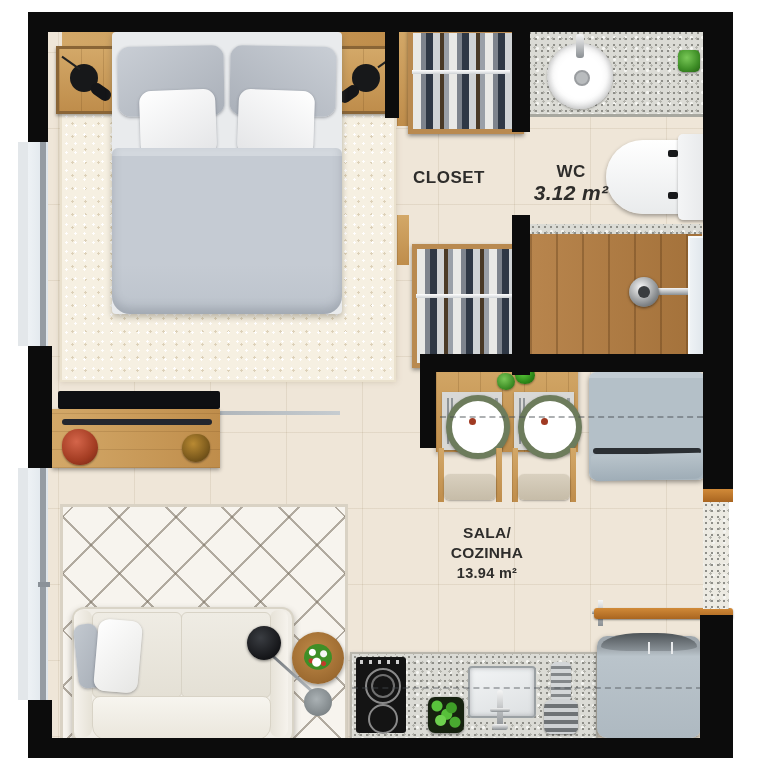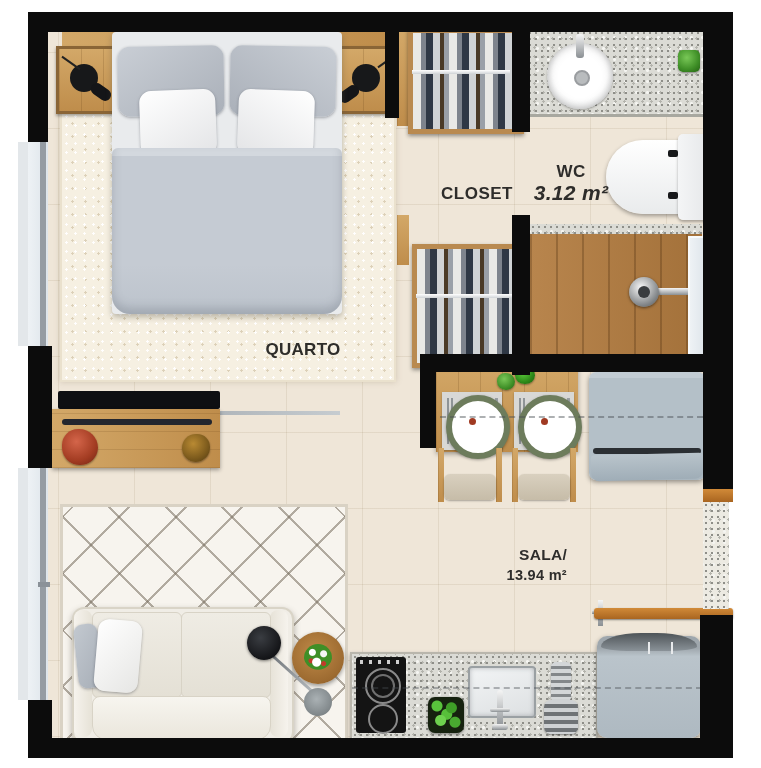--- a/index.html
+++ b/index.html
@@ -70,32 +70,31 @@
   <div class="abs" style="left:338px;top:88px;width:22px;height:12px;background:#141518;border-radius:6px;transform:rotate(-35deg);"></div>
 
   <div class="abs" style="left:112px;top:32px;width:230px;height:282px;background:#e9ebed;border-radius:4px;box-shadow:0 3px 6px rgba(90,85,70,.4);"></div>
   <div class="abs pillow" style="left:118px;top:46px;width:106px;height:70px;background:linear-gradient(145deg,#c9ced5,#aab0b9);border-radius:12px;transform:rotate(-1deg);"></div>
   <div class="abs pillow" style="left:230px;top:46px;width:106px;height:70px;background:linear-gradient(215deg,#c9ced5,#aab0b9);border-radius:12px;transform:rotate(1deg);"></div>
   <div class="abs pillow" style="left:140px;top:90px;width:76px;height:66px;background:linear-gradient(150deg,#ffffff,#e3e4e6);border-radius:12px;transform:rotate(-2deg);"></div>
   <div class="abs pillow" style="left:238px;top:90px;width:76px;height:66px;background:linear-gradient(210deg,#ffffff,#e3e4e6);border-radius:12px;transform:rotate(2deg);"></div>
   <div class="abs" style="left:112px;top:148px;width:230px;height:166px;background:linear-gradient(180deg,#d3d8de 0 8px,#c5cbd3 8px 70%,#bcc3cc);border-radius:6px 6px 18px 18px;box-shadow:inset 0 -6px 10px rgba(80,88,100,.25);"></div>
 
   <div class="abs label" style="left:223px;top:340px;width:160px;font-size:17px;">
-    <div>QUARTO</div>
   </div>
 
   <div class="abs wood" style="left:397px;top:30px;width:12px;height:96px;"></div>
   <div class="abs wardrobe clothes" style="left:408px;top:28px;width:106px;height:96px;"></div>
   <div class="abs rail" style="left:412px;top:70px;width:98px;height:4px;"></div>
 
   <div class="abs wood" style="left:397px;top:215px;width:12px;height:50px;"></div>
   <div class="abs wardrobe clothes" style="left:412px;top:244px;width:108px;height:114px;"></div>
   <div class="abs rail" style="left:416px;top:294px;width:100px;height:4px;"></div>
 
-  <div class="abs label" style="left:416px;top:168px;width:122px;font-size:17px;letter-spacing:.5px;margin-top:16px;">
+  <div class="abs label" style="left:388px;top:168px;width:122px;font-size:17px;letter-spacing:.5px;">
     <div>CLOSET</div>
   </div>
 
   <div class="abs granite" style="left:527px;top:30px;width:176px;height:84px;border-bottom:3px solid #a8a8a0;"></div>
   <div class="abs" style="left:547px;top:43px;width:66px;height:66px;border-radius:50%;background:radial-gradient(circle at 50% 45%,#ffffff 55%,#dfe1e2);box-shadow:inset 0 0 8px rgba(100,100,100,.5),0 1px 2px rgba(0,0,0,.3);"></div>
   <div class="abs" style="left:574px;top:70px;width:12px;height:12px;border-radius:50%;background:#b9bcbe;border:2px solid #9a9da0;"></div>
   <div class="abs chrome" style="left:576px;top:34px;width:8px;height:24px;border-radius:3px;"></div>
   <div class="abs bush" style="left:678px;top:50px;width:22px;height:22px;border-radius:22%;"></div>
 
   <div class="abs" style="left:606px;top:140px;width:86px;height:74px;background:linear-gradient(180deg,#ffffff,#e9ebec);border-radius:38px 10px 10px 38px;box-shadow:0 2px 4px rgba(0,0,0,.35);"></div>
@@ -165,22 +164,23 @@
   <div class="abs pillow" style="left:76px;top:624px;width:24px;height:64px;background:linear-gradient(120deg,#c3c9d0,#a6adb6);border-radius:9px;transform:rotate(-6deg);"></div>
   <div class="abs pillow" style="left:96px;top:620px;width:44px;height:72px;background:linear-gradient(130deg,#ffffff,#e6e6e4);border-radius:11px;transform:rotate(5deg);"></div>
 
   <div class="abs" style="left:292px;top:632px;width:52px;height:52px;border-radius:50%;background:radial-gradient(circle at 45% 40%,#c08a48,#9c6a30 70%,#7e5222);box-shadow:0 2px 4px rgba(0,0,0,.4);"></div>
   <div class="abs" style="left:304px;top:644px;width:28px;height:28px;border-radius:50%;
       background:radial-gradient(circle at 30% 30%,#ffffff 3px,transparent 4px),radial-gradient(circle at 70% 35%,#f4f4f4 3px,transparent 4px),radial-gradient(circle at 45% 65%,#ffffff 4px,transparent 5px),radial-gradient(circle at 70% 70%,#c23a2a 2px,transparent 3px),radial-gradient(circle at 25% 60%,#c23a2a 2px,transparent 3px),radial-gradient(circle at 50% 40%,#3f8f27 14px,transparent 15px);"></div>
   <div class="abs" style="left:270px;top:652px;width:62px;height:3px;background:linear-gradient(90deg,#6f7478,#b9bec2);transform:rotate(42deg);transform-origin:left center;"></div>
   <div class="abs" style="left:247px;top:626px;width:34px;height:34px;border-radius:50%;background:radial-gradient(circle at 40% 35%,#3a3d42,#141518 70%);box-shadow:0 1px 3px rgba(0,0,0,.5);"></div>
   <div class="abs" style="left:304px;top:688px;width:28px;height:28px;border-radius:50%;background:radial-gradient(circle at 45% 40%,#aab1b4,#80878a 70%,#5f6568);"></div>
 
-  <div class="abs label" style="left:407px;top:545px;width:160px;font-size:15.5px;line-height:20px;text-align:right;">
+  <div class="abs label" style="left:407px;top:523px;width:160px;font-size:15.5px;line-height:20px;">
     <div>SALA/</div>
+    <div>COZINHA</div>
     <div style="font-size:14.5px;">13.94 m²</div>
   </div>
 
   <div class="abs granite" style="left:350px;top:652px;width:244px;height:86px;border:2px solid #b9b6ac;box-shadow:0 2px 4px rgba(0,0,0,.3);"></div>
 
   <div class="abs" style="left:356px;top:657px;width:50px;height:76px;background:#141414;border-radius:3px;"></div>
   <div class="abs" style="left:360px;top:660px;width:42px;height:4px;background:repeating-linear-gradient(90deg,#cfcfcf 0 3px,transparent 3px 9px);"></div>
   <div class="abs" style="left:365px;top:668px;width:32px;height:32px;border-radius:50%;border:2px solid #8a8a8a;"></div>
   <div class="abs" style="left:371px;top:674px;width:20px;height:20px;border-radius:50%;border:2px solid #6f6f6f;"></div>
   <div class="abs" style="left:368px;top:704px;width:26px;height:26px;border-radius:50%;border:2px solid #8a8a8a;"></div>

